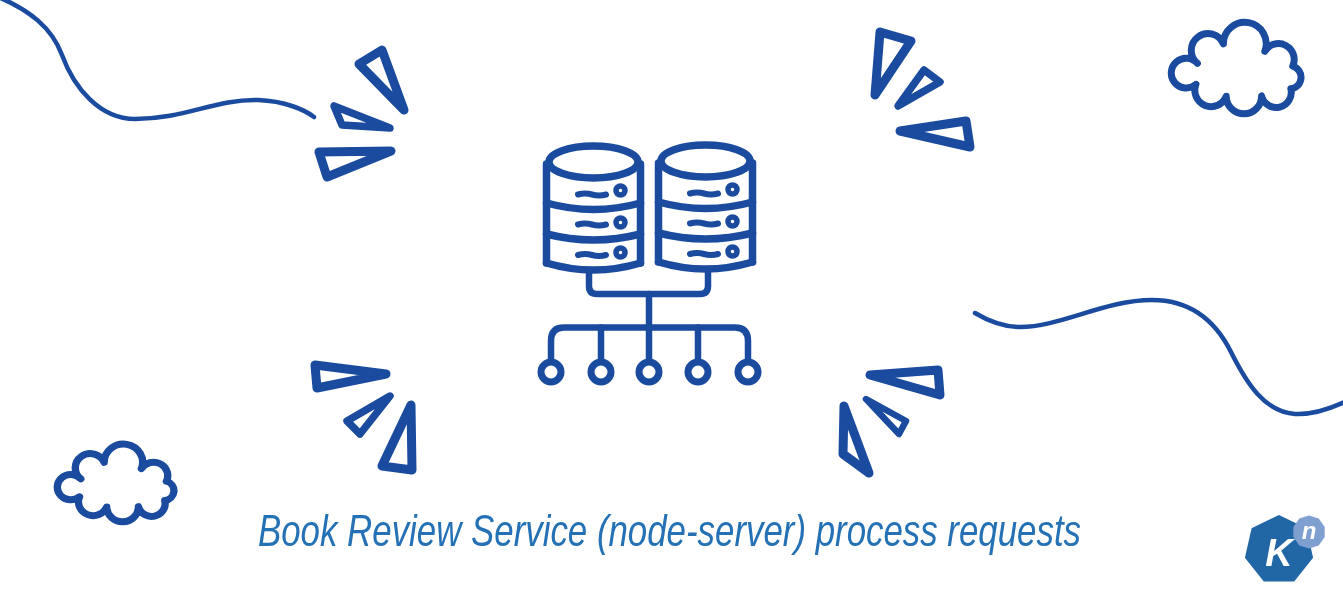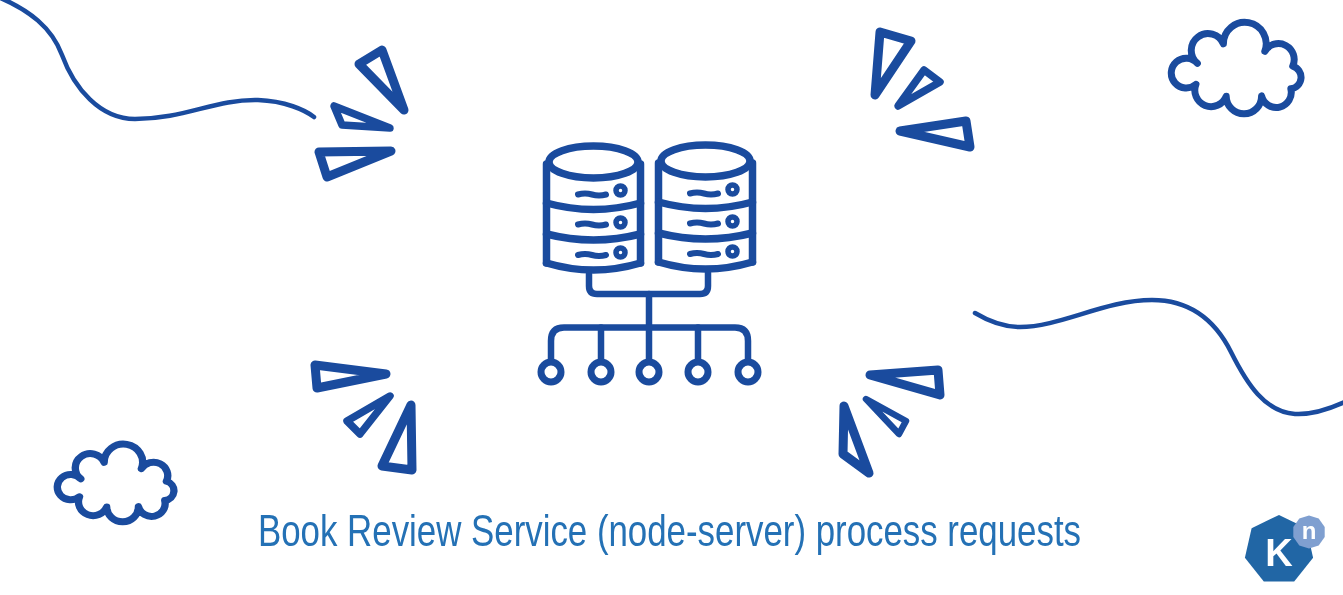--- a/index.html
+++ b/index.html
@@ -1,16 +1,16 @@
 <!DOCTYPE html>
 <html><head>
 <meta charset="utf-8">
 <style>
   html,body{margin:0;padding:0;background:#ffffff;}
-  .page{position:relative;width:1343px;height:595px;overflow:hidden;background:#fff;}
+  .page{position:relative;width:1343px;height:595px;overflow:hidden;background:#fff;font-style:italic;}
   svg{position:absolute;left:0;top:0;}
 </style>
 </head>
 <body>
 <div class="page">
 <svg width="1343" height="595" viewBox="0 0 1343 595" fill="none">
 
   <path d="M -4 -4 C 30 10 52 28 62 55 C 74 88 100 119 135 119 C 185 119 215 99 258 100 C 285 101 305 110 314 117" stroke="#1a4b9e" stroke-width="4.5" stroke-linecap="round"></path>
 
   <path d="M 975 313 C 990 322 1005 327 1020 327 C 1060 327 1105 300 1152 300 C 1190 300 1215 320 1231 352 C 1247 384 1265 412 1295 414 C 1312 415 1330 409 1347 401" stroke="#1a4b9e" stroke-width="4.5" stroke-linecap="round"></path>

